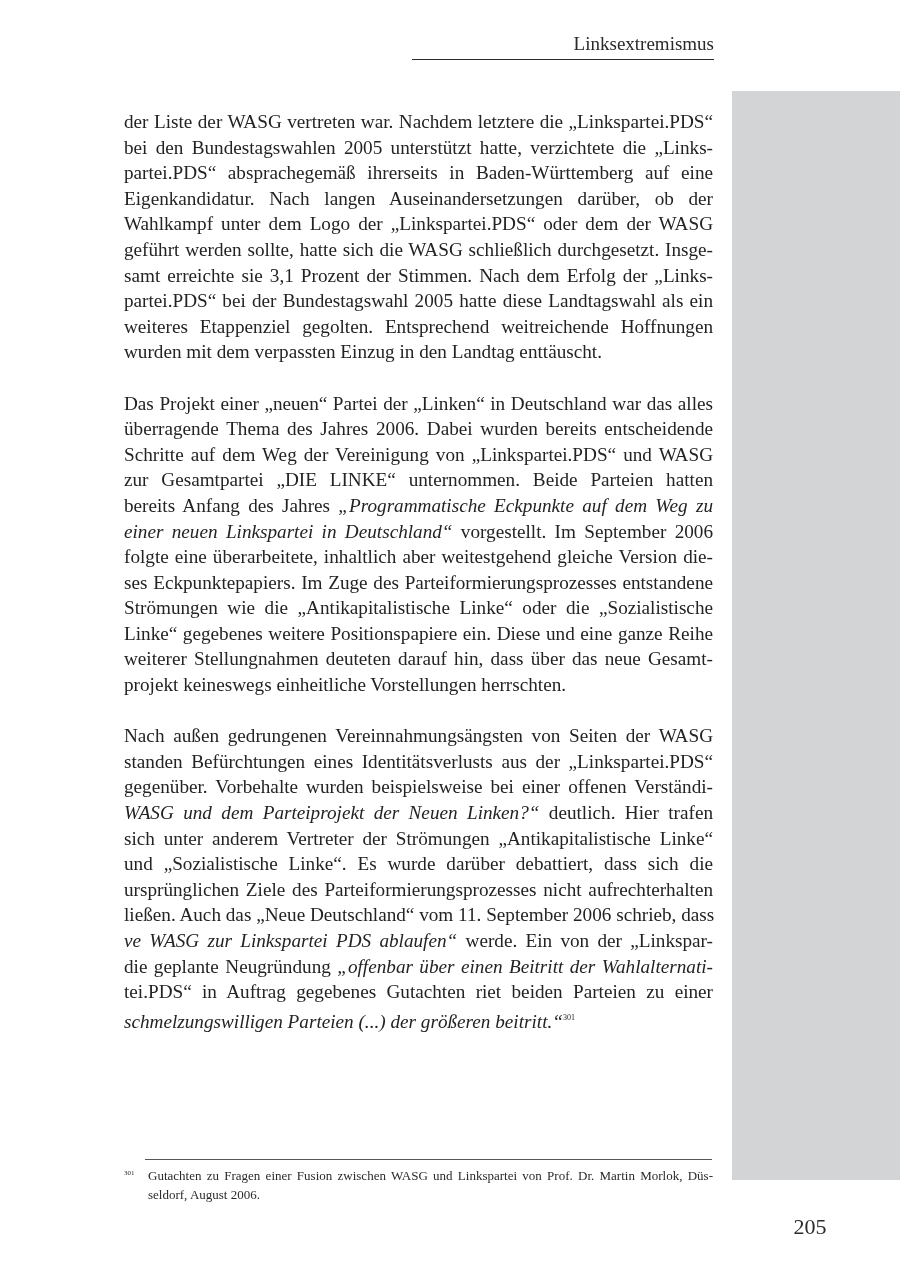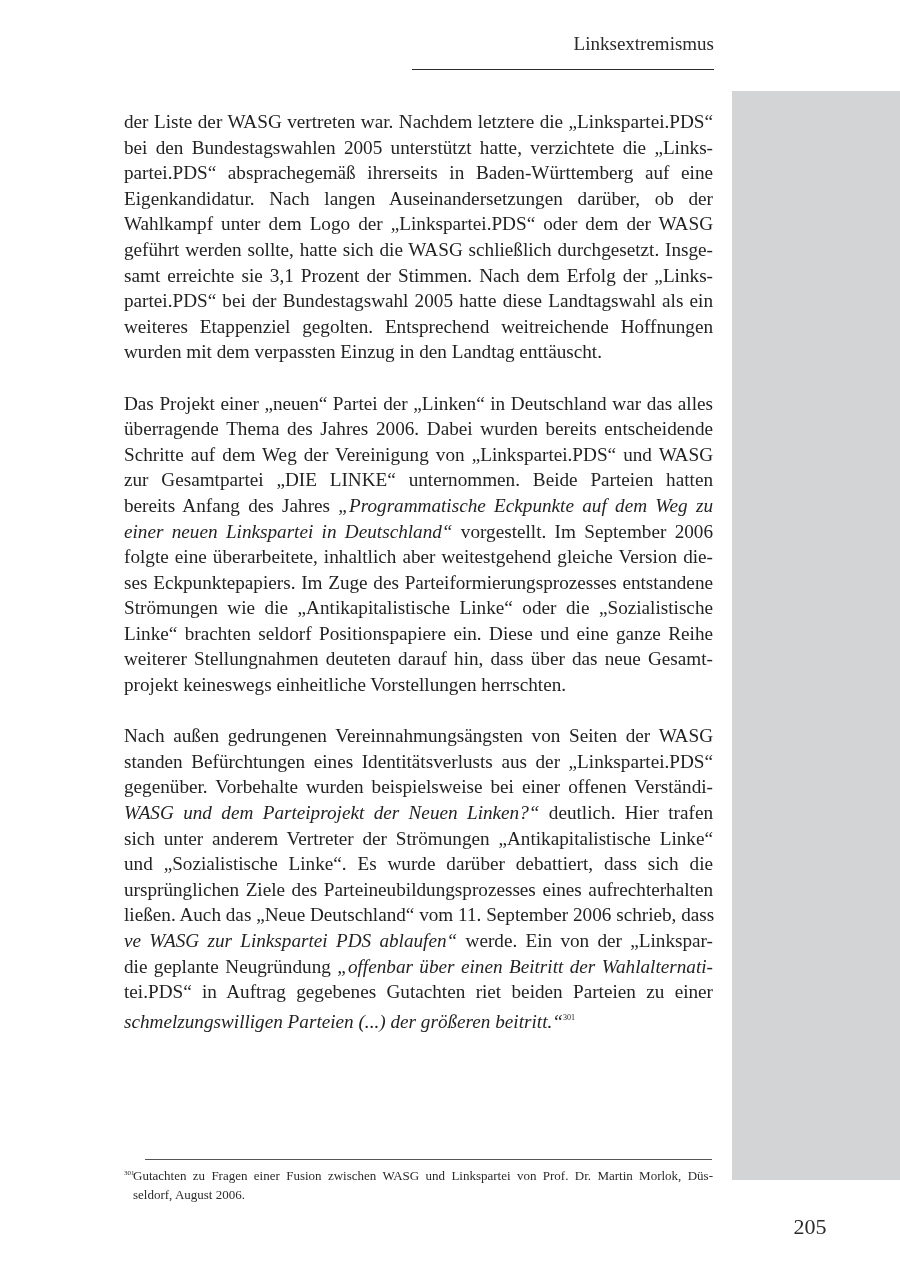--- a/index.html
+++ b/index.html
@@ -4,21 +4,21 @@
   <style>
     html, body { margin: 0; padding: 0; }
     body {
       width: 900px; height: 1272px; position: relative; overflow: hidden;
       background: #ffffff; color: #1f1f1f;
       font-family: "Liberation Serif", "DejaVu Serif", serif;
     }
     .running-head {
       position: absolute; left: 412px; top: 33px; width: 302px;
       text-align: right; font-size: 19px; color: #2a2a2a;
-      padding-bottom: 14px; border-bottom: 1.5px solid #2a2a2a;
+      padding-bottom: 4px; border-bottom: 1.5px solid #2a2a2a;
     }
     .side-bar {
       position: absolute; left: 732px; top: 91px; width: 168px; height: 1089px;
       background: #d3d4d6;
     }
     .body-text {
       position: absolute; left: 124px; top: 109px; width: 589px;
       font-size: 19.2px; line-height: 25.6px; color: #232323;
     }
     .para { margin: 0 0 25.6px 0; }
@@ -28,21 +28,21 @@
     .sup { font-size: 8px; vertical-align: 8px; }
     .footnote-rule {
       position: absolute; left: 145px; top: 1159px; width: 567px; height: 0;
       border-top: 1.5px solid #555;
     }
     .footnote {
       position: absolute; left: 124px; top: 1166px; width: 589px;
       font-size: 13px; line-height: 19px; color: #2a2a2a;
     }
     .fn-num { position: absolute; left: 0; top: -2px; font-size: 7px; }
-    .fn-text { margin-left: 9px; }
+    .fn-text { margin-left: 24px; }
     .fn-text .line { text-align: justify; text-align-last: justify; }
     .fn-text .line.last { text-align-last: left; }
     .page-number {
       position: absolute; left: 790px; top: 1214px; width: 40px;
       text-align: center; font-size: 22px; color: #2a2a2a;
     }
   </style>
 </head>
 <body>
 
@@ -66,32 +66,32 @@
     <div class="para">
       <span class="line"><span>Das Projekt einer „neuen“ Partei der „Linken“ in Deutschland war das alles</span></span>
       <span class="line"><span>überragende Thema des Jahres 2006. Dabei wurden bereits entscheidende</span></span>
       <span class="line"><span>Schritte auf dem Weg der Vereinigung von „Linkspartei.PDS“ und WASG</span></span>
       <span class="line"><span>zur Gesamtpartei „DIE LINKE“ unternommen. Beide Parteien hatten</span></span>
       <span class="line"><span>bereits Anfang des Jahres </span><span class="it">„Programmatische Eckpunkte auf dem Weg zu</span></span>
       <span class="line"><span class="it">einer neuen Linkspartei in Deutschland“</span><span> vorgestellt. Im September 2006</span></span>
       <span class="line"><span>folgte eine überarbeitete, inhaltlich aber weitestgehend gleiche Version die-</span></span>
       <span class="line"><span>ses Eckpunktepapiers. Im Zuge des Parteiformierungsprozesses entstandene</span></span>
       <span class="line"><span>Strömungen wie die „Antikapitalistische Linke“ oder die „Sozialistische</span></span>
-      <span class="line"><span>Linke“ brachten seldorf Positionspapiere ein. Diese und eine ganze Reihe</span></span>
+      <span class="line"><span>Linke“ gegebenes weitere Positionspapiere ein. Diese und eine ganze Reihe</span></span>
       <span class="line"><span>weiterer Stellungnahmen deuteten darauf hin, dass über das neue Gesamt-</span></span>
       <span class="line last"><span>projekt keineswegs einheitliche Vorstellungen herrschten.</span></span>
     </div>
     <div class="para">
       <span class="line"><span>Nach außen gedrungenen Vereinnahmungsängsten von Seiten der WASG</span></span>
       <span class="line"><span>standen Befürchtungen eines Identitätsverlusts aus der „Linkspartei.PDS“</span></span>
       <span class="line"><span>gegenüber. Vorbehalte wurden beispielsweise bei einer offenen Verständi-</span></span>
       <span class="line"><span class="it">WASG und dem Parteiprojekt der Neuen Linken?“</span><span> deutlich. Hier trafen</span></span>
       <span class="line"><span>sich unter anderem Vertreter der Strömungen „Antikapitalistische Linke“</span></span>
       <span class="line"><span>und „Sozialistische Linke“. Es wurde darüber debattiert, dass sich die</span></span>
-      <span class="line"><span>ursprünglichen Ziele des Parteineubildungsprozesses eines aufrechterhalten</span></span>
+      <span class="line"><span>ursprünglichen Ziele des Parteiformierungsprozesses nicht aufrechterhalten</span></span>
       <span class="line"><span>ließen. Auch das „Neue Deutschland“ vom 11. September 2006 schrieb, dass</span></span>
       <span class="line"><span class="it">ve WASG zur Linkspartei PDS ablaufen“</span><span> werde. Ein von der „Linkspar-</span></span>
       <span class="line"><span>die geplante Neugründung </span><span class="it">„offenbar über einen Beitritt der Wahlalternati-</span></span>
       <span class="line"><span>tei.PDS“ in Auftrag gegebenes Gutachten riet beiden Parteien zu einer</span></span>
       <span class="line last"><span class="it">schmelzungswilligen Parteien (...) der größeren beitritt.“</span><span class="sup">301</span></span>
     </div>
   </div>
 
 <div class="footnote-rule"></div>
 

